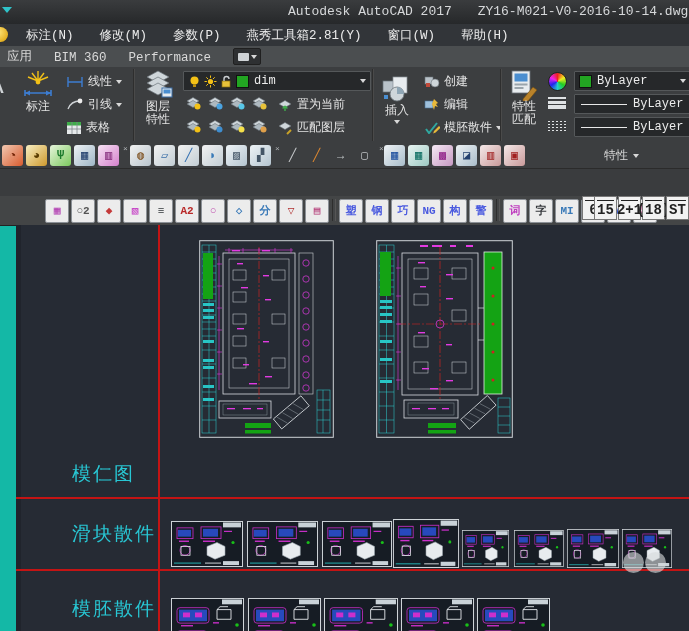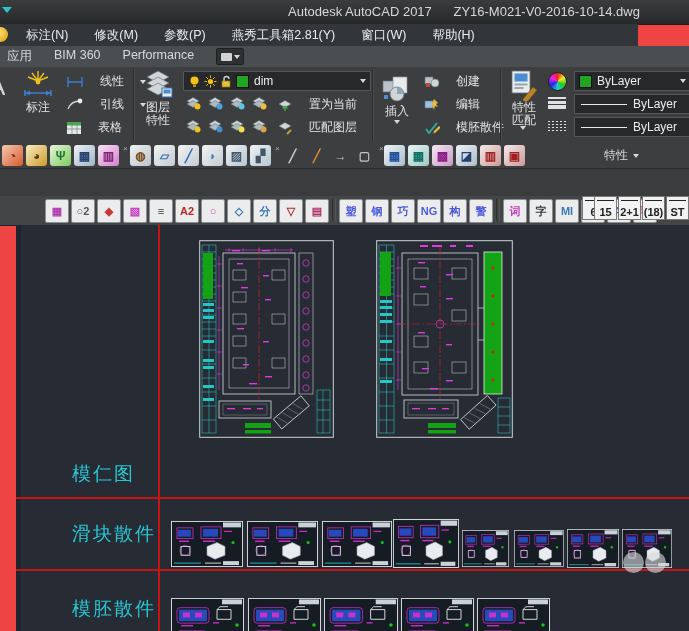--- a/index.html
+++ b/index.html
@@ -1,46 +1,46 @@
 <!DOCTYPE html>
 <html><head>
 <meta charset="utf-8">
 <style>
   html,body{margin:0;padding:0;background:#111;}
   #app{position:relative;width:689px;height:631px;overflow:hidden;
-       font-family:Liberation Sans, sans-serif;color:#e2e2e2;
-       background:#ef4444;user-select:none;}
+       font-family:Liberation Mono, monospace;color:#e2e2e2;
+       background:#14b8a6;user-select:none;}
   
   .titlebar{position:absolute;left:0;top:0;width:689px;height:24px;
     background:linear-gradient(#3a3c3e,#26282a);border-bottom:1px solid #1c1c1c;}
   .titlebar .qat{position:absolute;left:2px;top:7px;width:0;height:0;
     border-left:5px solid transparent;border-right:5px solid transparent;border-top:6px solid #2fc3c9;}
   .titlebar .title{position:absolute;left:288px;top:4px;font-size:13px;color:#d6d8da;white-space:nowrap;}
   .titlebar .title .doc{margin-left:18px;}
   
-  .menubar{position:absolute;left:0;top:24px;width:638px;height:22px;background:#323539;
+  .menubar{position:absolute;left:0;top:24px;width:689px;height:22px;background:#323539;
     border-bottom:1px solid #272727;display:flex;align-items:center;}
   .menubar .badge{position:absolute;left:-7px;top:3px;width:15px;height:15px;border-radius:50%;
     background:radial-gradient(circle at 35% 35%,#ffe57a,#d99b00);}
   .menu-item{font-size:12.5px;color:#ececec;margin-left:26px;white-space:nowrap;cursor:default;}
   
   .tabrow{position:absolute;left:0;top:46px;width:689px;height:21px;background:#4b4e50;
     display:flex;align-items:center;}
   .tab{font-size:12.5px;color:#d9d9d9;margin-left:22px;white-space:nowrap;}
   .tab.partial{margin-left:0;width:32px;overflow:hidden;direction:rtl;}
   .tab-iconbtn{margin-left:22px;width:26px;height:15px;background:#2e3032;border:1px solid #202020;
     border-radius:2px;display:flex;align-items:center;justify-content:center;gap:2px;}
   .tab-iconbtn .pic{width:11px;height:8px;background:#cfd3d6;border-radius:1px;}
   .caret{width:0;height:0;border-left:3.5px solid transparent;border-right:3.5px solid transparent;border-top:4px solid #d8d8d8;}
   
   .ribbon{position:absolute;left:0;top:67px;width:689px;height:76px;background:#3c3e40;}
   .rsep{position:absolute;top:2px;width:1px;height:72px;background:#2e2e2e;border-right:1px solid #4a4a4a;}
   .bigbtn{position:absolute;display:flex;flex-direction:column;align-items:center;font-size:12px;color:#e4e4e4;}
   .bigbtn .lbl{line-height:13px;text-align:center;}
-  .smallrow{position:absolute;display:flex;align-items:center;gap:16px;font-size:12px;color:#e4e4e4;white-space:nowrap;}
+  .smallrow{position:absolute;display:flex;align-items:center;gap:4px;font-size:12px;color:#e4e4e4;white-space:nowrap;}
   .combo{position:absolute;background:#26282a;border:1px solid #55585a;border-radius:1px;
     display:flex;align-items:center;font-size:12px;color:#ececec;}
   .combo .grow{flex:1;}
   .swatch{width:11px;height:11px;background:#22a522;border:1px solid #111;margin:0 5px 0 4px;}
   .lineglyph{width:46px;height:1px;background:#e8e8e8;margin:0 6px 0 6px;}
   .colorwheel{width:17px;height:17px;border-radius:50%;
     background:conic-gradient(#e22,#ee2,#2c2,#2cc,#22e,#e2e,#e22);border:1px solid #222;}
   .lw-icon{width:18px;height:12px;display:flex;flex-direction:column;justify-content:space-between;}
   .lw-icon span{display:block;background:#dfe2e4;}
   .lt-icon{width:18px;height:10px;display:flex;flex-direction:column;justify-content:space-between;}
@@ -48,21 +48,21 @@
   
   .panelrow{position:absolute;left:0;top:143px;width:689px;height:25px;background:#3c3e40;border-bottom:1px solid #2b2b2b;}
   .panel-label{position:absolute;left:604px;top:4px;font-size:12px;color:#dadada;display:flex;align-items:center;gap:5px;}
   .band{position:absolute;left:0;top:169px;width:689px;height:27px;background:#3a3c3e;}
   .toolbar2{position:absolute;left:0;top:196px;width:689px;height:29px;background:#434546;border-bottom:1px solid #232323;}
   .tb-icon{position:absolute;top:2px;width:21px;height:21px;border-radius:3px;
     display:flex;align-items:center;justify-content:center;font-size:12px;font-weight:bold;line-height:1;}
   .tb2-icon{position:absolute;top:3px;width:22px;height:22px;background:#ececec;border:1px solid #8b9096;
     border-radius:2px;display:flex;align-items:center;justify-content:center;font-size:11px;font-weight:bold;line-height:1;color:#333;}
   .tb2-dim{position:absolute;top:0px;width:21px;height:21px;background:#f2f2f2;border:1px solid #777;
-    display:flex;align-items:flex-end;justify-content:center;font-size:11px;font-weight:bold;color:#222;padding-bottom:1px;}
+    display:flex;align-items:flex-end;justify-content:center;font-size:14px;font-weight:bold;color:#222;padding-bottom:1px;}
   .tb2-dim::before{content:"";position:absolute;top:3px;left:2px;right:2px;height:1px;background:#222;}
   .tbx{position:absolute;font-size:8px;color:#aeb2b5;}
   .vsep2{position:absolute;top:3px;width:2px;height:22px;border-left:1px solid #2e2e2e;border-right:1px solid #565656;}
   
   .canvas{position:absolute;left:16px;top:225px;width:689px;height:406px;background:#262b34;overflow:hidden;}
   .canvas .edge{position:absolute;left:0;top:0;width:5px;height:406px;background:#20242c;}
   .redv{position:absolute;background:#c41414;width:2px;}
   .redh{position:absolute;background:#c41414;height:2px;left:0;width:689px;}
   .sec-label{position:absolute;color:#28c7d4;font-size:19px;letter-spacing:2px;white-space:nowrap;}
   .thumb{position:absolute;}
@@ -88,21 +88,21 @@
         <div class="menu-item">标注(N)</div>
         <div class="menu-item">修改(M)</div>
         <div class="menu-item">参数(P)</div>
         <div class="menu-item">燕秀工具箱2.81(Y)</div>
         <div class="menu-item">窗口(W)</div>
         <div class="menu-item">帮助(H)</div>
       </div>
   </div>
 
   <div class="tabrow">
-    <div id="tab-items" style="display:flex;align-items:flex-start;">
+    <div id="tab-items" style="display:flex;align-items:flex-end;">
         <div class="tab partial">应用</div>
         <div class="tab">BIM 360</div>
         <div class="tab">Performance</div>
       </div>
     <div class="tab-iconbtn">
       <span class="pic"></span>
       <span class="caret"></span>
     </div>
   </div>
 

